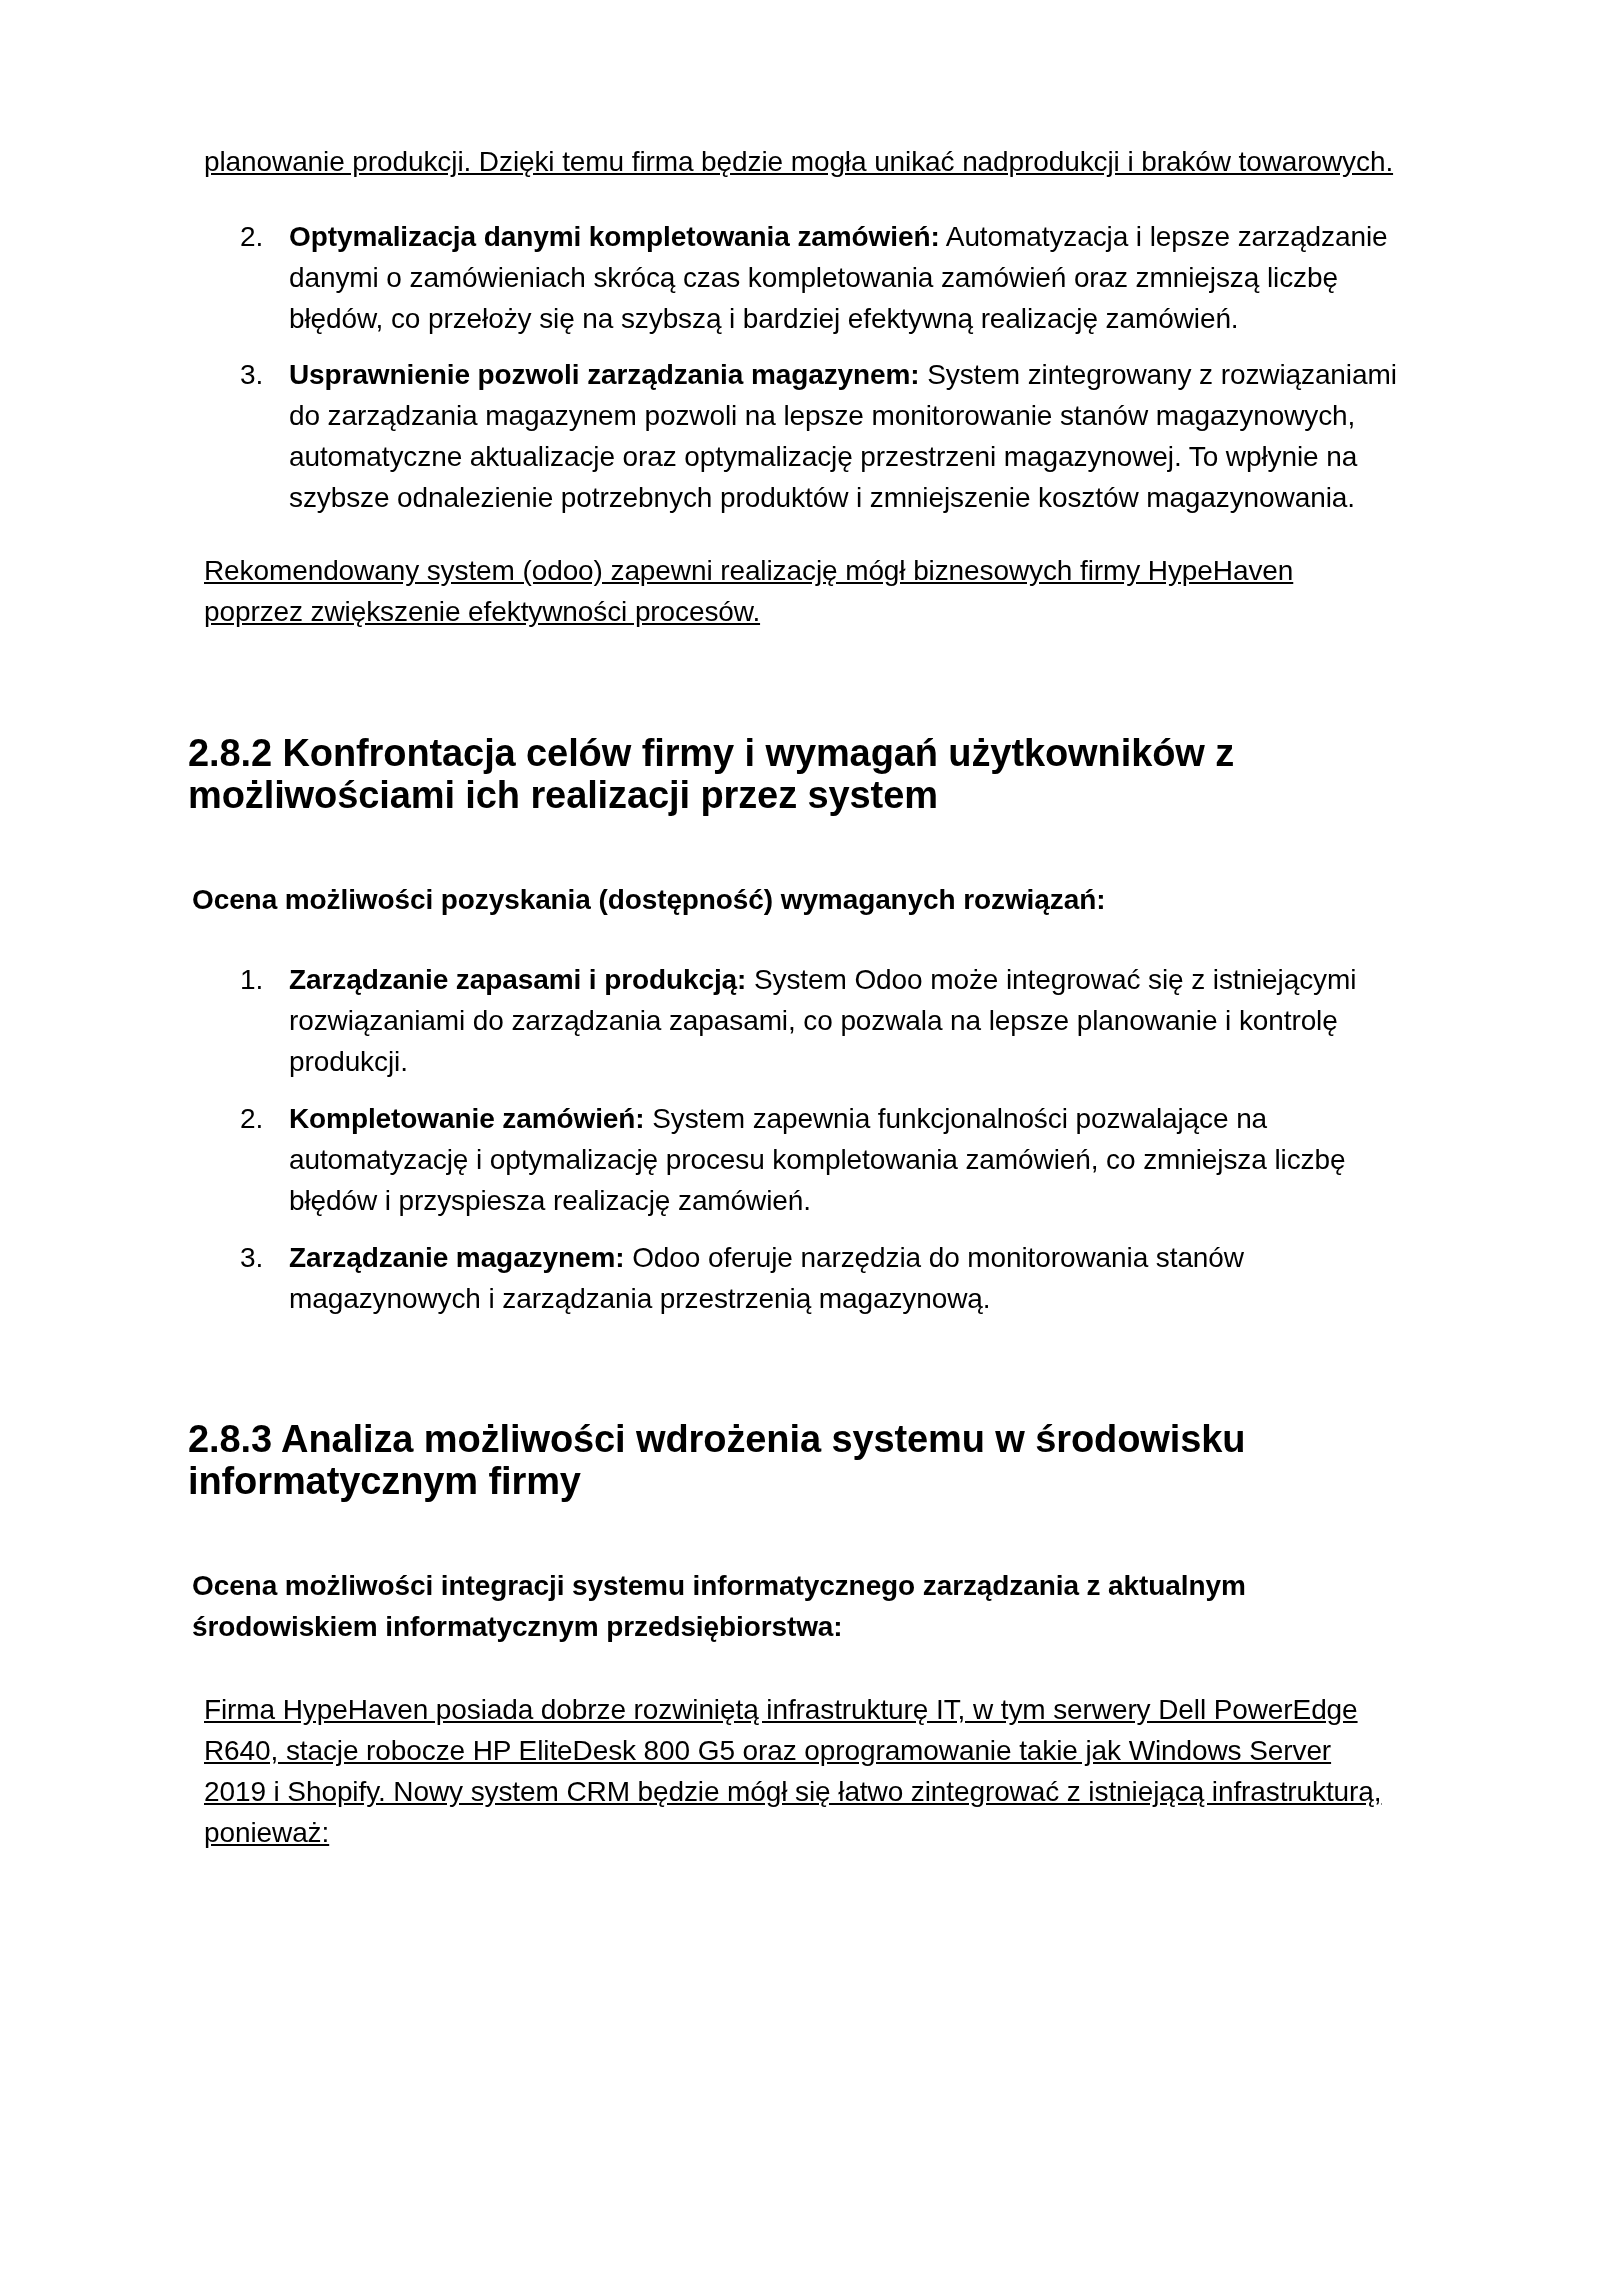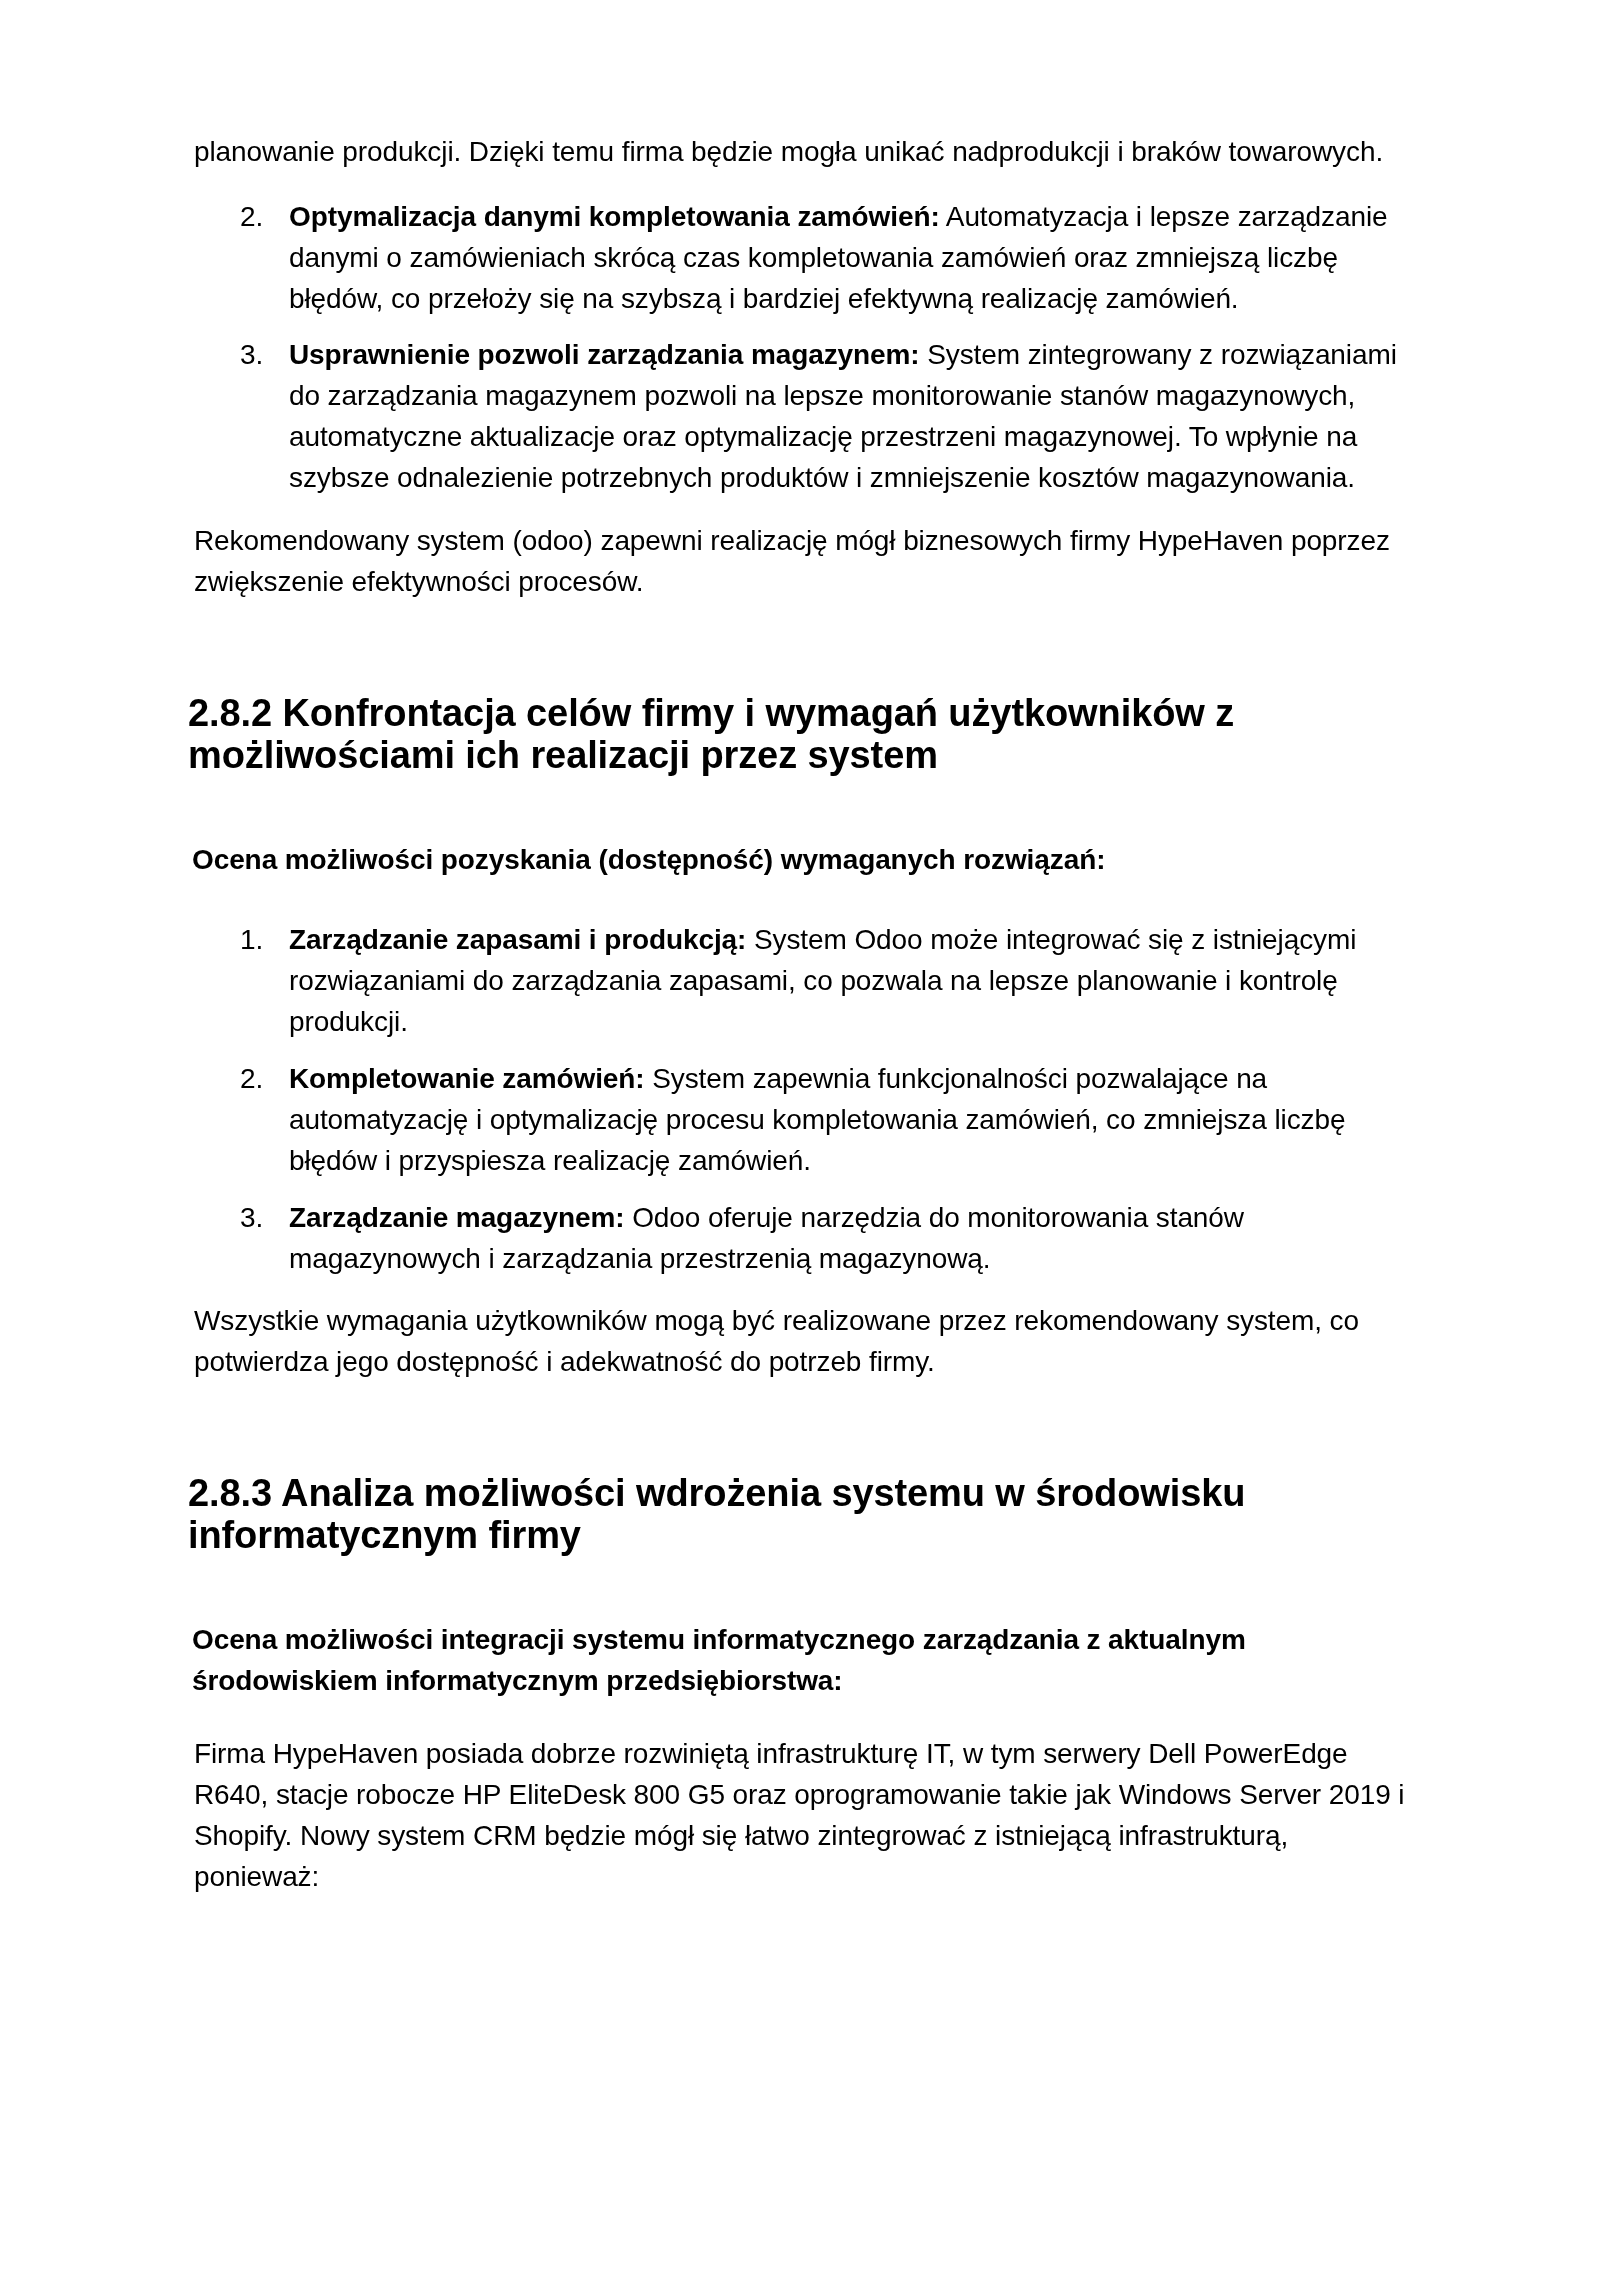--- a/index.html
+++ b/index.html
@@ -26,23 +26,24 @@
     position: absolute;
     left: 188px;
     top: 125px;
     width: 1227px;
   }
 
   
   .para {
     font-size: 28px;
     line-height: 41px;
-    margin: 6px;
+    margin: 16px;
     text-align: left;
     letter-spacing: -0.1px;
+    text-decoration: underline;
   }
 
   
   .sp-after-para   { height: 17.6px; }
   .sp-before-h     { height: 84px; }
   .sp-after-h      { height: 59px; }
   .sp-after-sub    { height: 21.6px; }
   .sp-small        { height: 13.7px; }
   .sp-list-gap     { height: 15.7px; }
 
@@ -139,21 +140,20 @@
         <span class="lead">Kompletowanie zamówień:</span><span> System zapewnia funkcjonalności pozwalające na automatyzację i optymalizację procesu kompletowania zamówień, co zmniejsza liczbę błędów i przyspiesza realizację zamówień.</span>
       </li>
       <li>
         <span class="marker">3.</span>
         <span class="lead">Zarządzanie magazynem:</span><span> Odoo oferuje narzędzia do monitorowania stanów magazynowych i zarządzania przestrzenią magazynową.</span>
       </li>
     </ol>
 
     <div class="sp-list-gap"></div>
 
-    <p class="para">Wszystkie wymagania użytkowników mogą być realizowane przez rekomendowany system, co potwierdza jego dostępność i adekwatność do potrzeb firmy.</p>
 
     <div class="sp-before-h"></div>
 
     <h2 class="heading">2.8.3 Analiza możliwości wdrożenia systemu w środowisku informatycznym firmy</h2>
 
     <div class="sp-after-h"></div>
 
     <p class="subheading">Ocena możliwości integracji systemu informatycznego zarządzania z aktualnym środowiskiem informatycznym przedsiębiorstwa:</p>
 
     <div class="sp-after-sub"></div>

